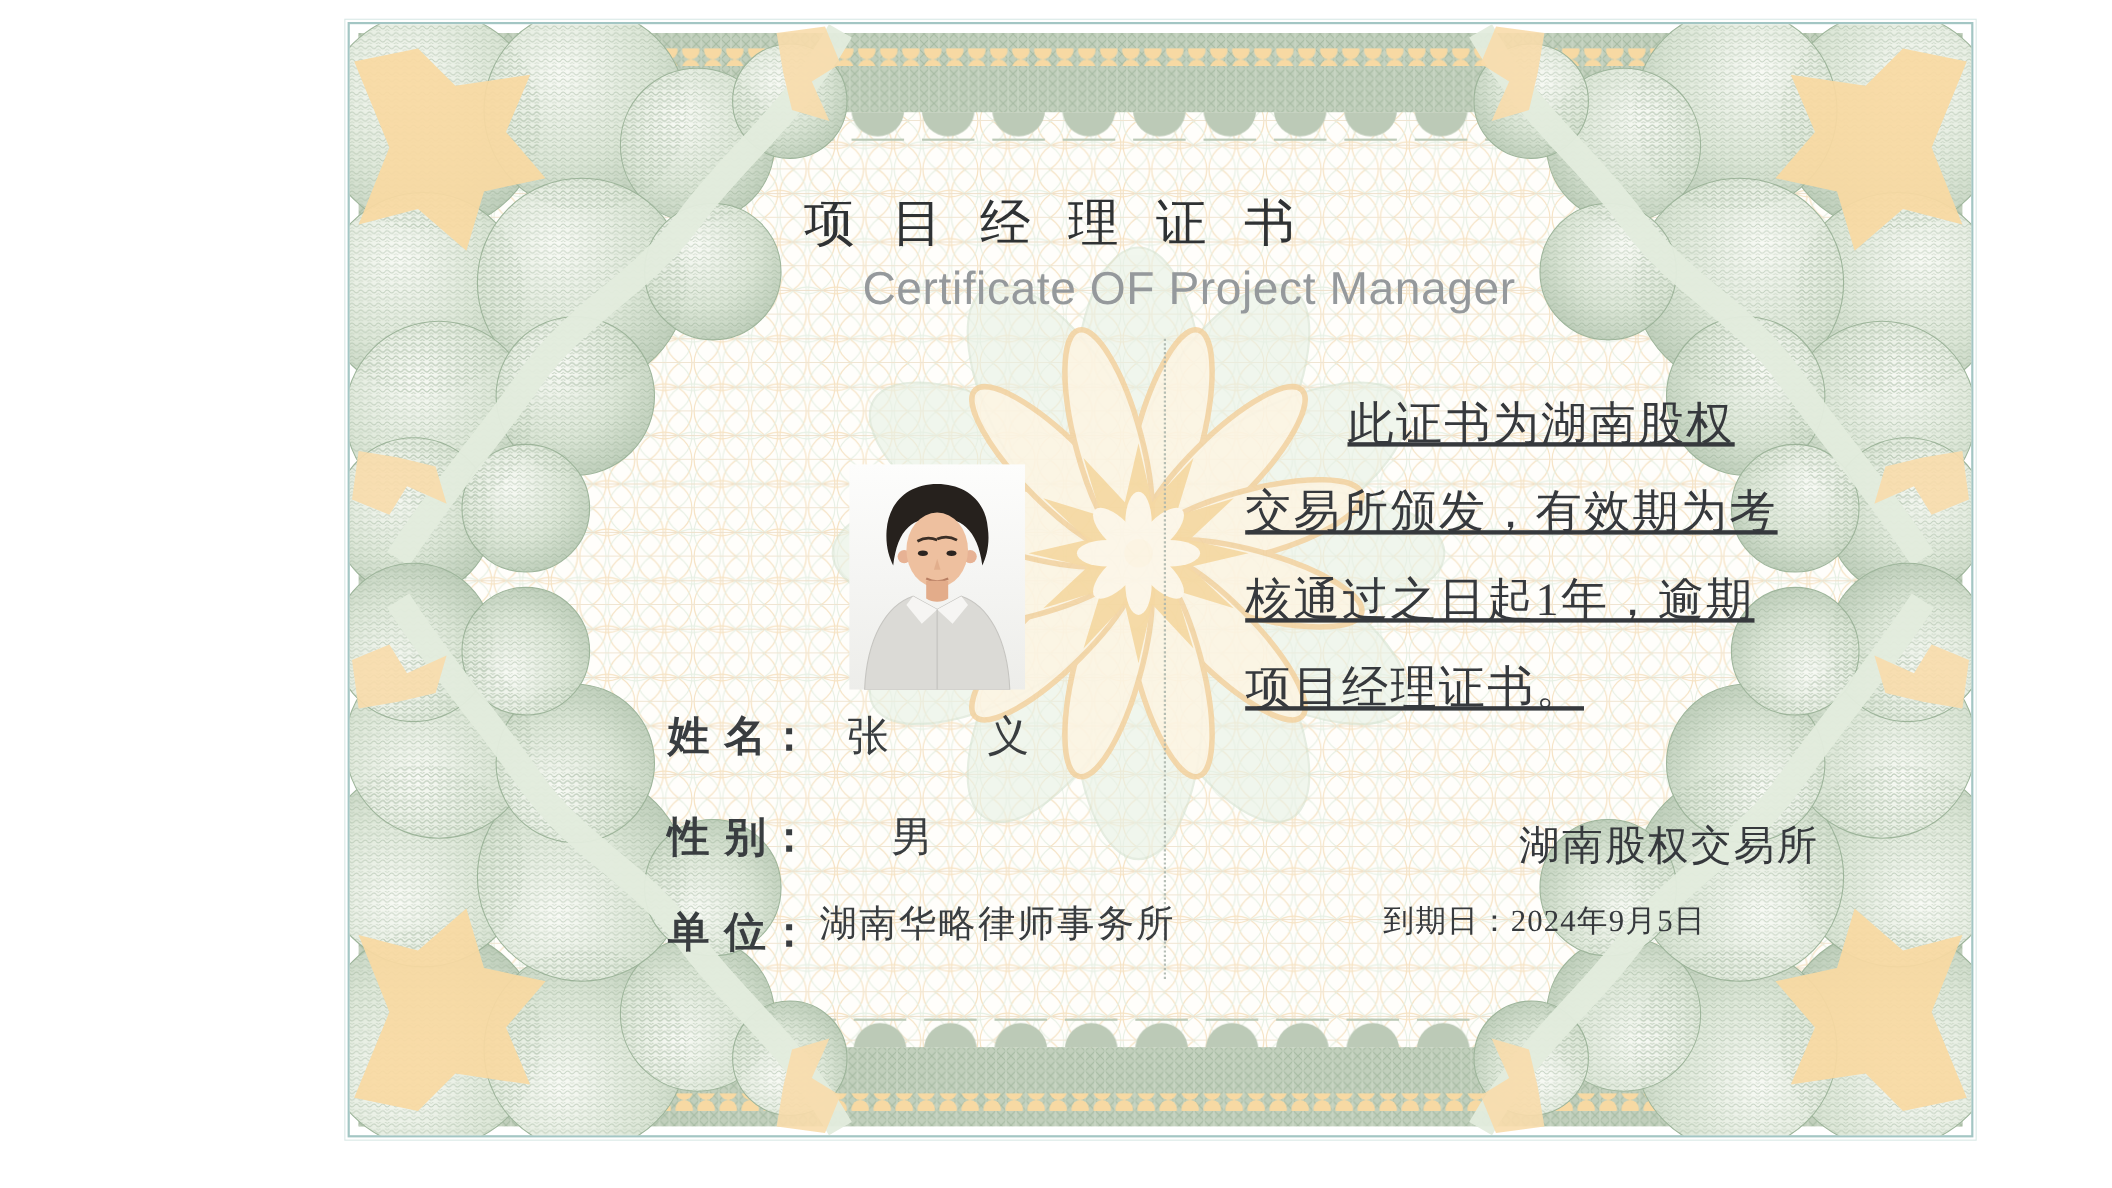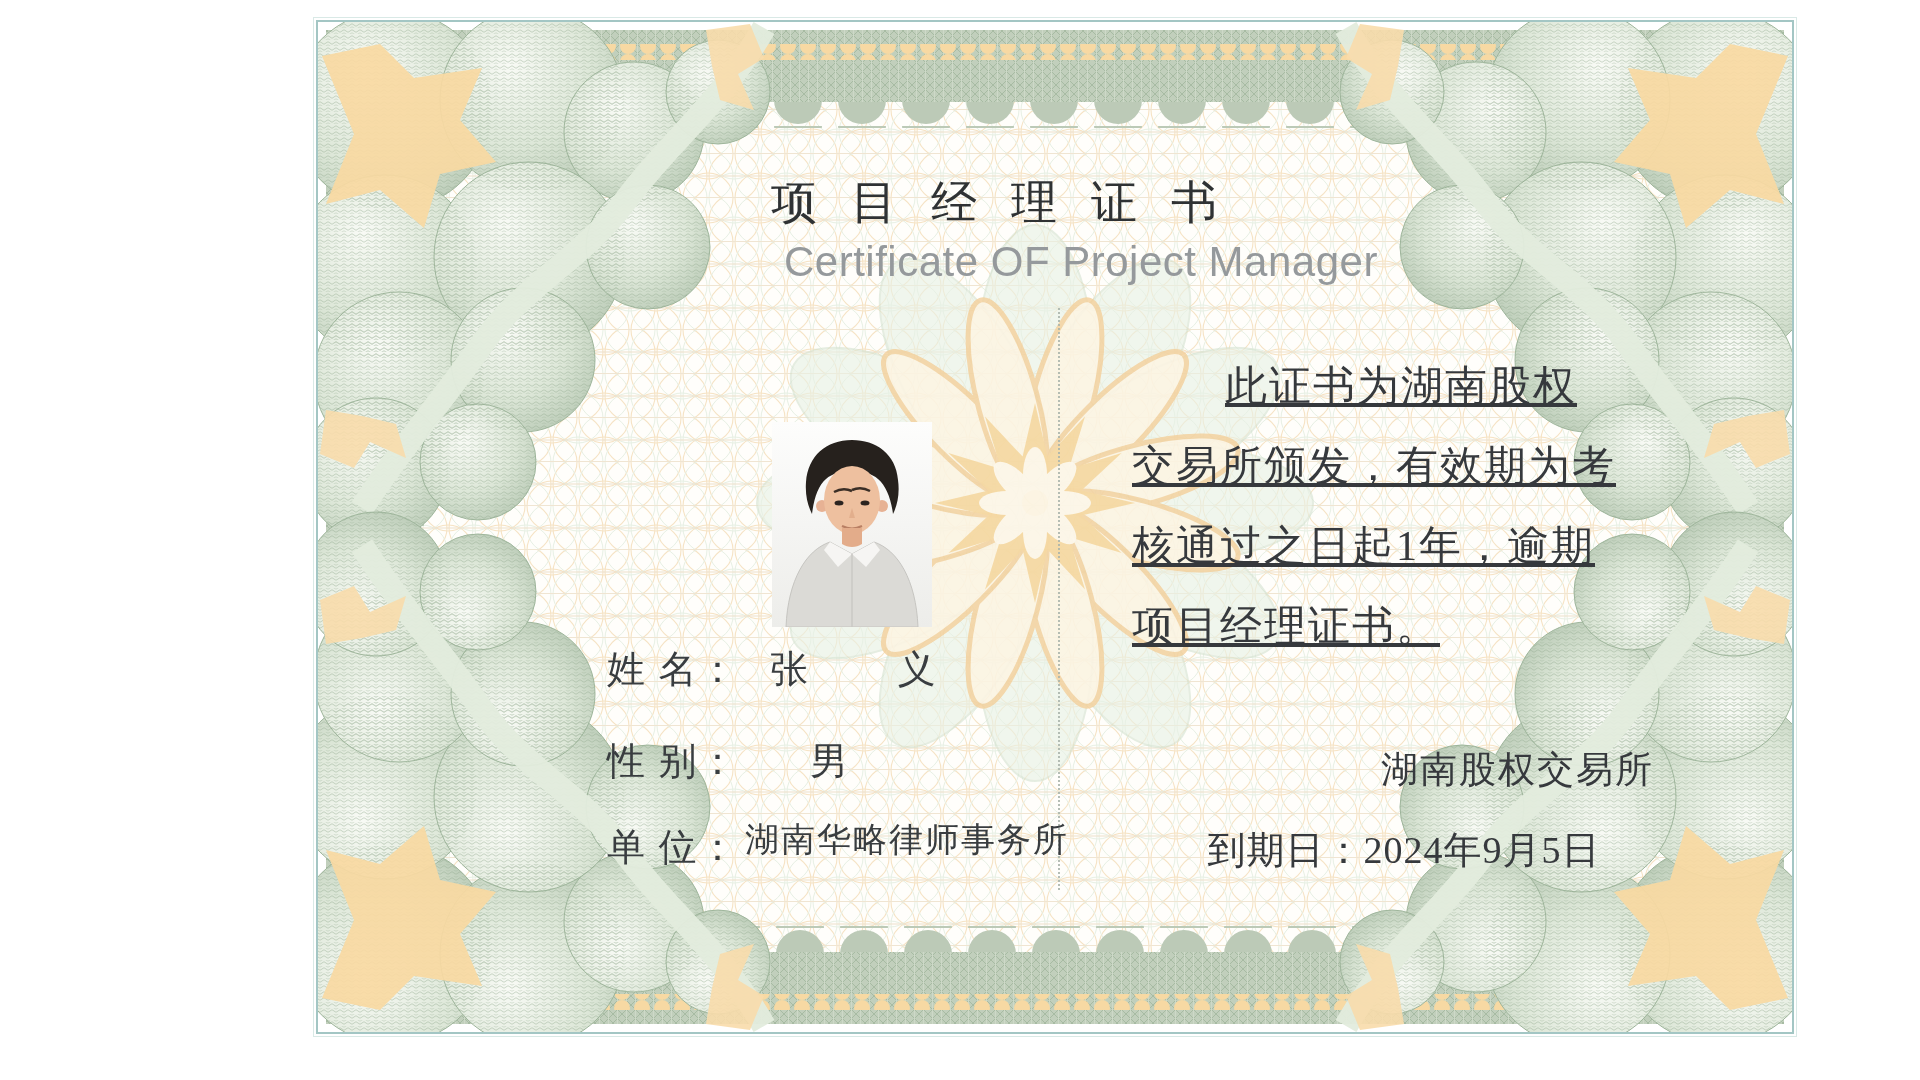--- a/index.html
+++ b/index.html
@@ -3,39 +3,39 @@
 <meta charset="utf-8">
 <style>
   html,body{margin:0;padding:0;background:#ffffff;}
   .stage{position:relative;width:1920px;height:1080px;background:#ffffff;overflow:hidden;
          font-family:"Liberation Serif","DejaVu Serif",serif;}
   .certificate{position:absolute;left:316px;top:20px;width:1474px;height:1010px;
                background:#ffffff;border:2px solid #a3c6c4;outline:1px solid #d9e9e6;outline-offset:2px;}
   .bg{position:absolute;left:0;top:0;width:1474px;height:1010px;display:block;}
   .divider{position:absolute;left:740px;top:286px;height:582px;width:0;
            border-left:2px dotted #a9b4ab;opacity:.85;}
-  .title{position:absolute;left:413px;top:150px;width:520px;text-align:right;
+  .title{position:absolute;left:413px;top:150px;width:520px;text-align:left;
          font-size:46px;letter-spacing:34px;color:#2f3234;white-space:nowrap;}
   .subtitle{position:absolute;left:466px;top:216px;width:500px;text-align:center;
             font-family:"Liberation Sans","DejaVu Sans",sans-serif;
             font-size:42px;color:#95999c;letter-spacing:.5px;white-space:nowrap;}
   .photo{position:absolute;left:454px;top:400px;width:160px;height:205px;}
   .photo svg{display:block;width:160px;height:205px;}
   .flabel,.fvalue{position:absolute;font-size:38px;color:#393d40;white-space:nowrap;}
-  .flabel{letter-spacing:2px;}
+  .flabel{letter-spacing:2px;font-weight:bold;}
   .l1{left:289px;top:622px;} .l2{left:289px;top:714px;} .l3{left:289px;top:800px;}
   .v1{left:452px;top:622px;word-spacing:80px;}
   .v2{left:492px;top:714px;}
   .v3{left:427px;top:795px;font-size:34px;letter-spacing:2px;}
   .note{position:absolute;left:814px;top:324px;width:540px;}
   .nline{height:80px;line-height:80px;font-size:42px;letter-spacing:2px;color:#36393d;white-space:nowrap;text-decoration:underline;}
   .nline.indent{padding-left:93px;}
   .issuerblock{position:absolute;left:836px;top:728px;width:500px;text-align:center;color:#36393d;}
   .issuer{font-size:37px;letter-spacing:2px;line-height:40px;white-space:nowrap;text-align:right;}
-  .expiry{font-size:38px;letter-spacing:1px;line-height:40px;margin-top:40px;white-space:nowrap;}
+  .expiry{font-size:28px;letter-spacing:1px;line-height:40px;margin-top:28px;white-space:nowrap;}
 </style>
 </head>
 <body>
 
 <div class="stage">
   <div class="certificate">
 
     <svg class="bg" viewBox="0 0 1474 1010" preserveAspectRatio="none" aria-hidden="true">
       <defs>
         <pattern id="lat" patternUnits="userSpaceOnUse" width="52" height="44">

